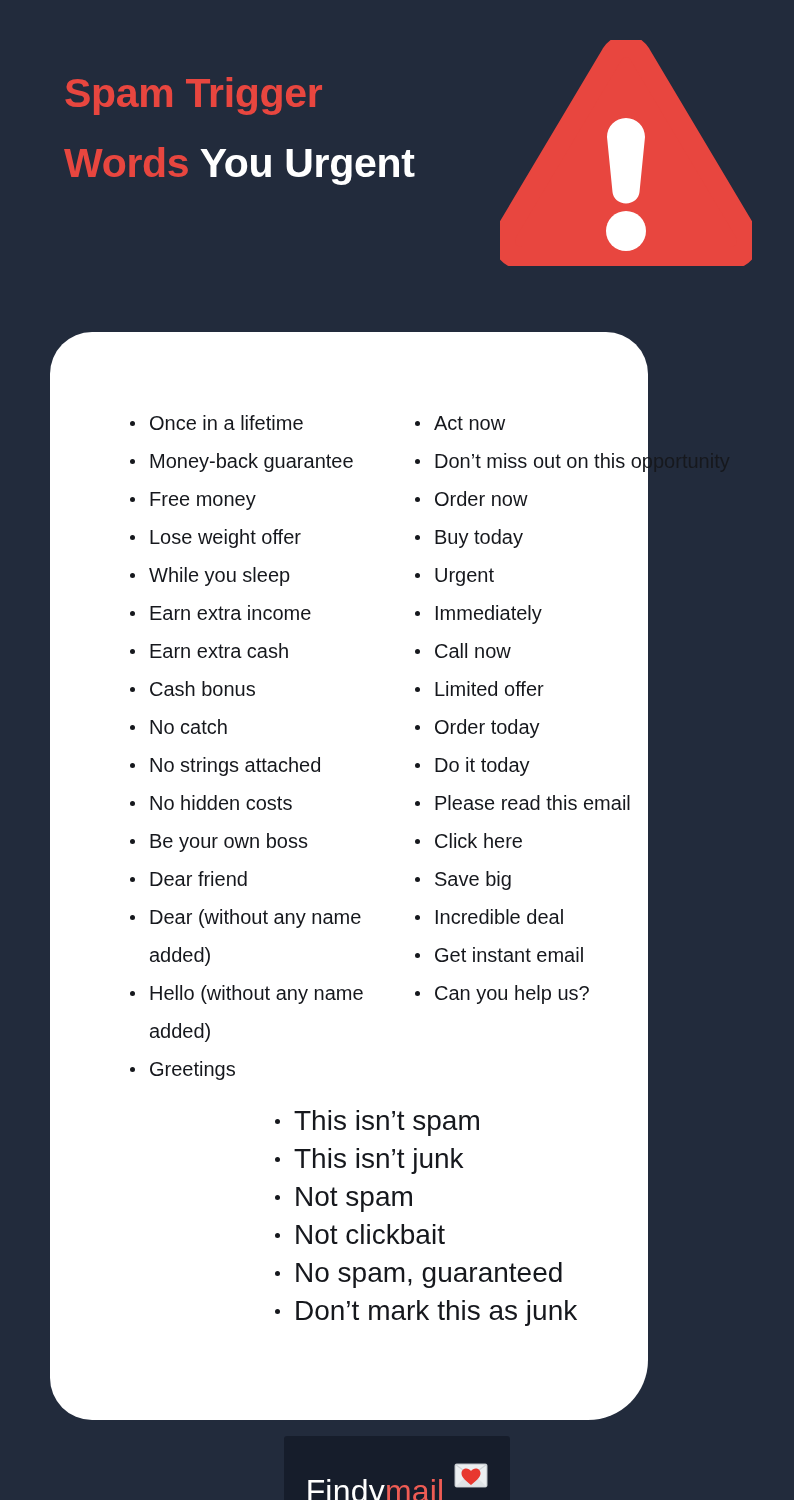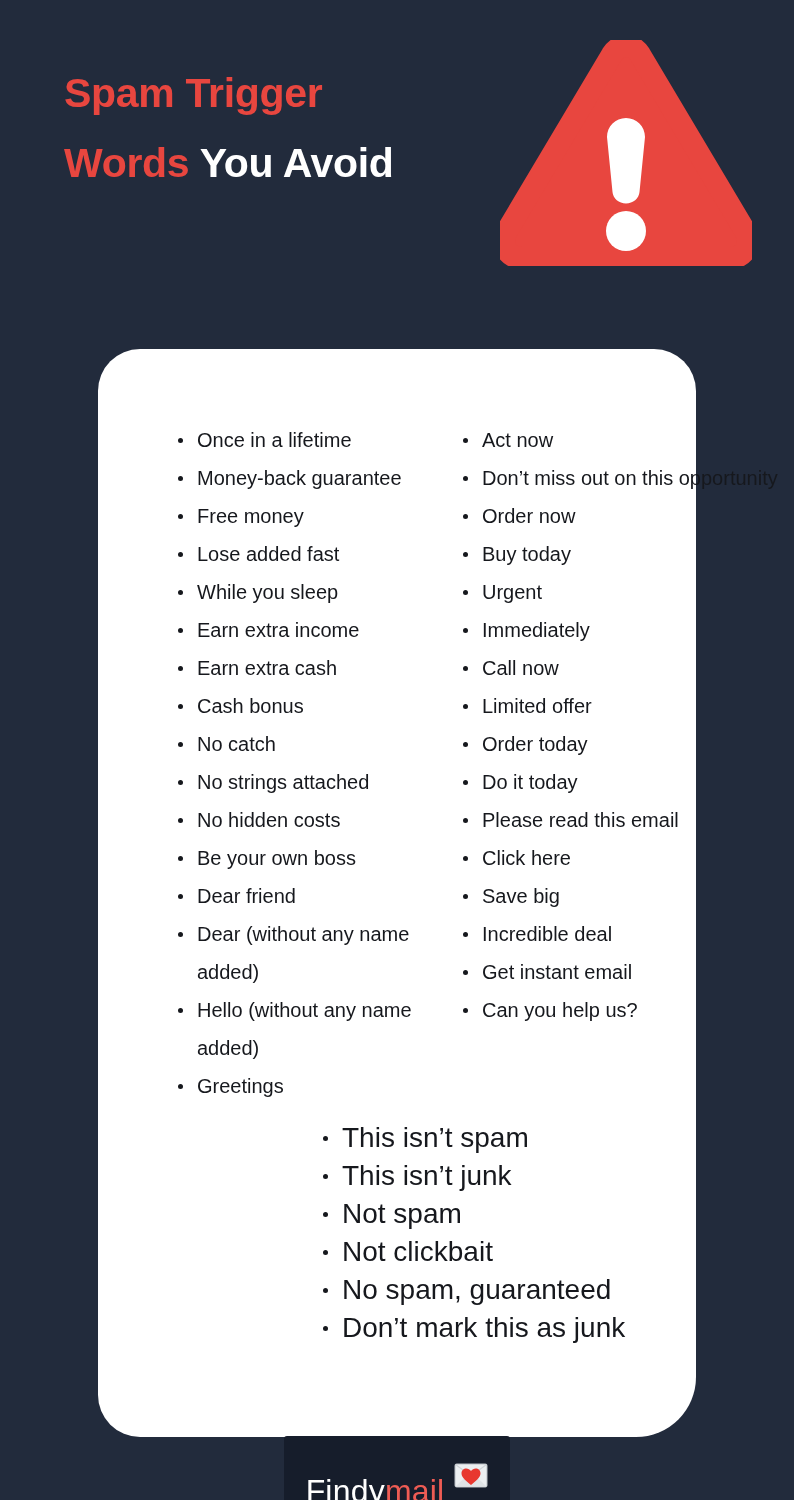--- a/index.html
+++ b/index.html
@@ -42,26 +42,25 @@
     left: 500px;
     top: 40px;
     width: 252px;
     height: 226px;
   }
 
   
   .card {
     position: absolute;
     left: 50px;
-    top: 349px;
+    top: 332px;
     width: 598px;
     height: 1088px;
     background: #ffffff;
     border-radius: 42px 42px 60px 42px;
-    margin-left: 48px;
   }
 
   
   .cols {
     position: absolute;
     left: 0;
     top: 72px;
     width: 686px;
     display: flex;
     align-items: flex-start;
@@ -144,39 +143,39 @@
     display: block;
     width: 34px;
     height: 25px;
   }
 </style>
 </head>
 <body>
 
 <div class="header">
 
-  <h1 class="headline"><span class="hl-red">Spam Trigger</span><br><span class="hl-red">Words</span><span> You Avoid</span><br></h1>
+  <h1 class="headline"><span class="hl-red">Spam Trigger</span><br><span class="hl-red">Words</span><span> You Urgent</span><br></h1>
 
   <svg class="warning-icon" viewBox="0 0 252 226">
     <path d="M112.0 14.5 C119.0 3.5 133.0 3.5 140.0 14.5 L245.0 191.0 C252.5 204.0 244.5 218.0 230.0 218.0 L22.0 218.0 C7.5 218.0 -0.5 204.0 7.0 191.0 Z" fill="#e8463f" stroke="#e8463f" stroke-width="22" stroke-linejoin="round"></path>
     <path d="M126 78 C136.5 78 145 86.5 145 97 L139.5 152 C139.0 158.5 133.0 163.5 126 163.5 C119.0 163.5 113.0 158.5 112.5 152 L107 97 C107 86.5 115.5 78 126 78 Z" fill="#ffffff"></path>
     <circle cx="126" cy="191" r="20" fill="#ffffff"></circle>
   </svg>
 </div>
 
 <div class="card">
 
   <div class="cols">
 
     <div class="col-left">
       <ul class="spam-list" id="list-left">
           <li>Once in a lifetime</li>
           <li>Money-back guarantee</li>
           <li>Free money</li>
-          <li>Lose added fast</li>
+          <li>Lose weight offer</li>
           <li>While you sleep</li>
           <li>Earn extra income</li>
           <li>Earn extra cash</li>
           <li>Cash bonus</li>
           <li>No catch</li>
           <li>No strings attached</li>
           <li>No hidden costs</li>
           <li>Be your own boss</li>
           <li class="t-red b-red">Dear friend</li>
           <li class="t-red b-red">Dear (without any name added)</li>

